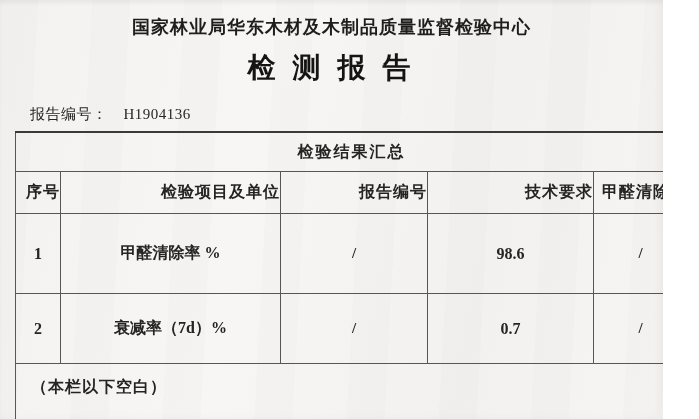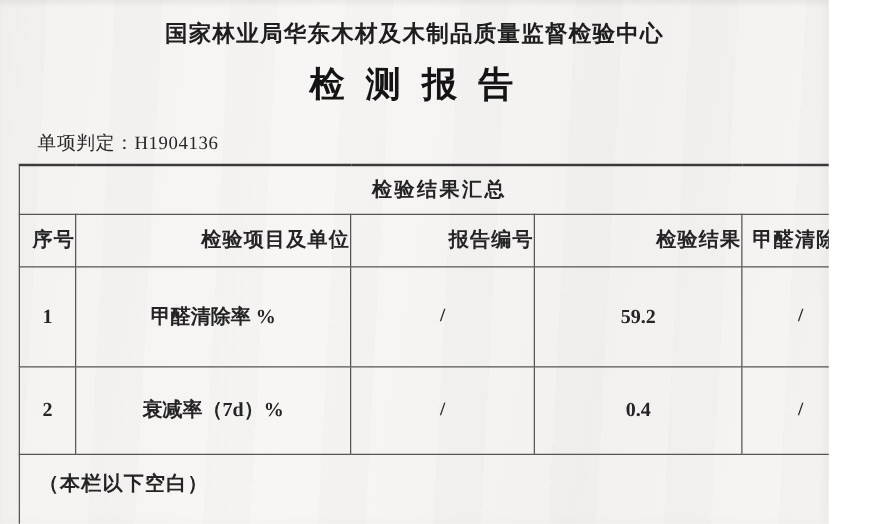--- a/index.html
+++ b/index.html
@@ -28,21 +28,21 @@
     position: absolute; top: 49px; left: 0; right: 0;
     text-align: center; font-size: 28px; font-weight: bold;
     letter-spacing: 5px; color: #141414;
   }
   .meta {
     position: absolute; top: 105px; left: 30px; right: 58px;
     display: flex; justify-content: space-between; align-items: baseline;
     font-size: 15px;
   }
   .report-no { letter-spacing: 0.5px; }
-  .report-no .num { font-family: "Liberation Serif", "DejaVu Serif", serif; letter-spacing: 0.5px; }
+  .report-no .num { font-family: "Liberation Serif", "DejaVu Serif", serif; letter-spacing: 0.5px; margin-left: 16px; }
   .page-indicator { font-size: 15px; letter-spacing: 1px; }
   table.results {
     position: absolute; top: 131px; left: 15px;
     width: 672px; border-collapse: collapse; table-layout: fixed;
     font-size: 16px; color: #242424;
     border: 1px solid #4a4a4a; border-top: 2px solid #3a3a3a;
   }
   table.results td, table.results th {
     border: 1px solid #565656;
     text-align: center; vertical-align: middle;
@@ -63,55 +63,55 @@
 <body>
 
 <div class="page">
 
   <div class="org-title">国家林业局华东木材及木制品质量监督检验中心</div>
 
   <div class="report-title">检 测 报 告</div>
 
   <div class="meta">
     <div class="report-no">
-      <span>单项判定：</span><span class="num">H1904136</span>
+      <span>报告编号：</span><span class="num">H1904136</span>
     </div>
   </div>
 
   <table class="results">
     <colgroup>
       <col style="width:45px">
         <col style="width:220px">
         <col style="width:147px">
         <col style="width:166px">
         <col style="width:94px">
     </colgroup>
     <tbody>
       <tr class="section-row">
         <td colspan="5">检验结果汇总</td>
       </tr>
       <tr class="header-row">
         <th>序号</th>
         <th>检验项目及单位</th>
         <th>报告编号</th>
-        <th>检验结果</th>
+        <th>技术要求</th>
         <th>甲醛清除率</th>
       </tr>
       <tr class="data-row-1">
         <td class="num-cell">1</td>
         <td>甲醛清除率 %</td>
         <td class="slash-cell">/</td>
-        <td class="num-cell">59.2</td>
+        <td class="num-cell">98.6</td>
         <td class="slash-cell">/</td>
       </tr>
       <tr class="data-row-2">
         <td class="num-cell">2</td>
         <td>衰减率（7d）%</td>
         <td class="slash-cell">/</td>
-        <td class="num-cell">0.4</td>
+        <td class="num-cell">0.7</td>
         <td class="slash-cell">/</td>
       </tr>
       <tr class="footer-row">
         <td colspan="5">（本栏以下空白）</td>
       </tr>
     </tbody>
   </table>
 
 </div>
 

